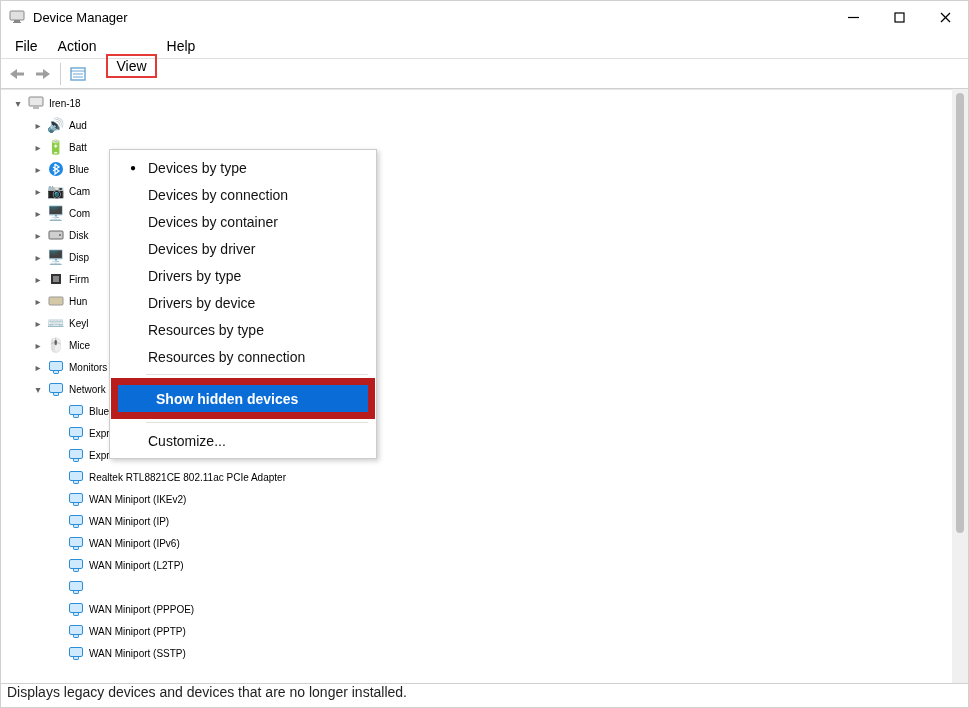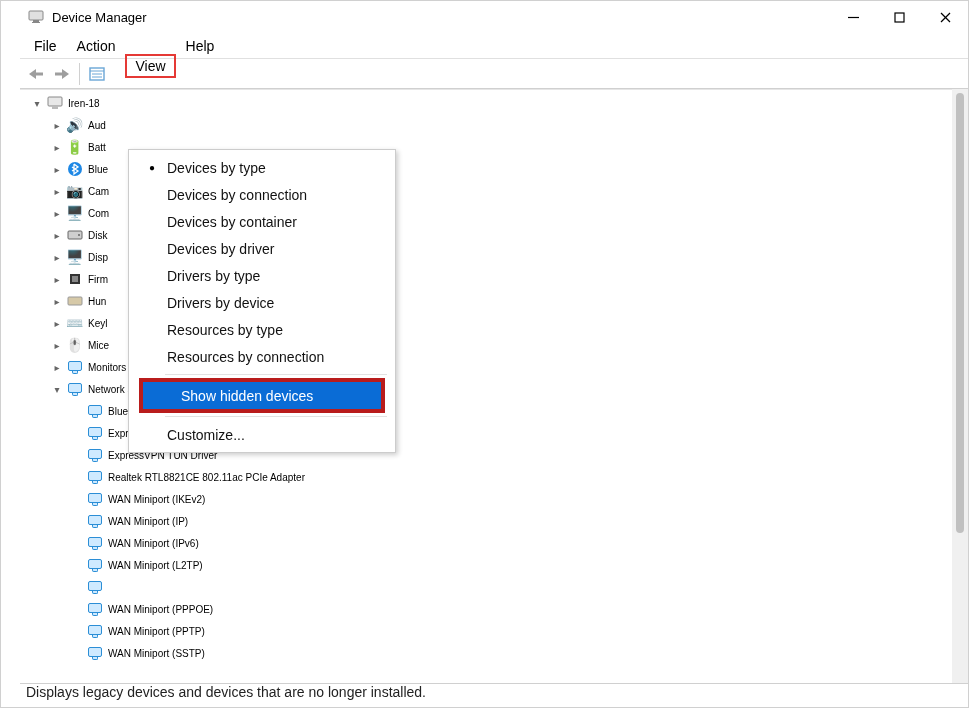--- a/index.html
+++ b/index.html
@@ -1,17 +1,17 @@
 <!DOCTYPE html>
 <html><head>
   <meta charset="utf-8">
   <style>
     * { margin:0; padding:0; box-sizing:border-box; font-family:"Segoe UI",Tahoma,sans-serif; font-size:14px; }
     body { width:969px; height:708px; background:#fff; position:relative; overflow:hidden; }
-    .window { position:absolute; inset:0; display:flex; flex-direction:column; border:1px solid #d0d0d0;padding-left:19px; }
+    .window { position:absolute; inset:0; display:flex; flex-direction:column; border:1px solid #d0d0d0; }
     
     .titlebar { height:32px; display:flex; align-items:center; padding-left:8px; }
     .titlebar .appicon { width:16px; height:16px; display:inline-flex; align-items:center; justify-content:center; margin-right:8px; }
     .title { font-size:13px; color:#000; }
     .winbtns { margin-left:auto; display:flex; }
     .winbtn { width:46px; height:32px; display:flex; align-items:center; justify-content:center; }
     .winbtn svg { width:11px; height:11px; }
     
     .menubar { display:flex; align-items:center; height:26px; padding:0 4px; border-bottom:1px solid #e0e0e0; }
     .menubar .menuitem { padding:4px 10px; font-size:14px; color:#000; cursor:default; }
@@ -32,21 +32,21 @@
     .label { font-size:10px; color:#000; }
     .d1 { padding-left:6px; }
     .d2 { padding-left:26px; }
     .d3 { padding-left:62px; }
     
     .dropdown { position:absolute; left:108px; top:60px; width:268px; background:#fff; border:1px solid #ccc; box-shadow:2px 2px 5px rgba(0,0,0,.2); z-index:50; padding:4px 0; }
     .dropdown .mrow { height:27px; display:flex; align-items:center; padding:0 10px; font-size:14px; color:#111; }
     .dropdown .mrow .dot { width:26px; text-align:center; font-size:10px; color:#000; }
     .dropdown .mrow .mlabel { padding-left:2px; }
     .dropdown .mrow.selected { background:#0a6cd6; color:#fff; }
-    .dropdown .hl { border:4px solid #b91c1c; margin:-1px 10px; }
+    .dropdown .hl { border:7px solid #b91c1c; margin:-1px 1px;font-weight:bold; }
     .msep { height:1px; background:#e2e2e2; margin:4px 8px 4px 36px; }
     
     .statusbar { height:24px; border-top:1px solid #d0d0d0; display:flex; align-items:flex-start; padding:0 6px; font-size:13px; color:#222; }
     
     .moni { display:inline-block; }
     .moni .scr { width:14px; height:10px; border:1.5px solid #2b8ed6; border-radius:2px; background:#cfeaff; position:relative; }
     .moni .std { width:6px; height:3px; background:#cfeaff; border:1.5px solid #2b8ed6; border-top:none; margin:0 auto; border-radius:0 0 2px 2px; }
   </style>
 </head>
 <body>

